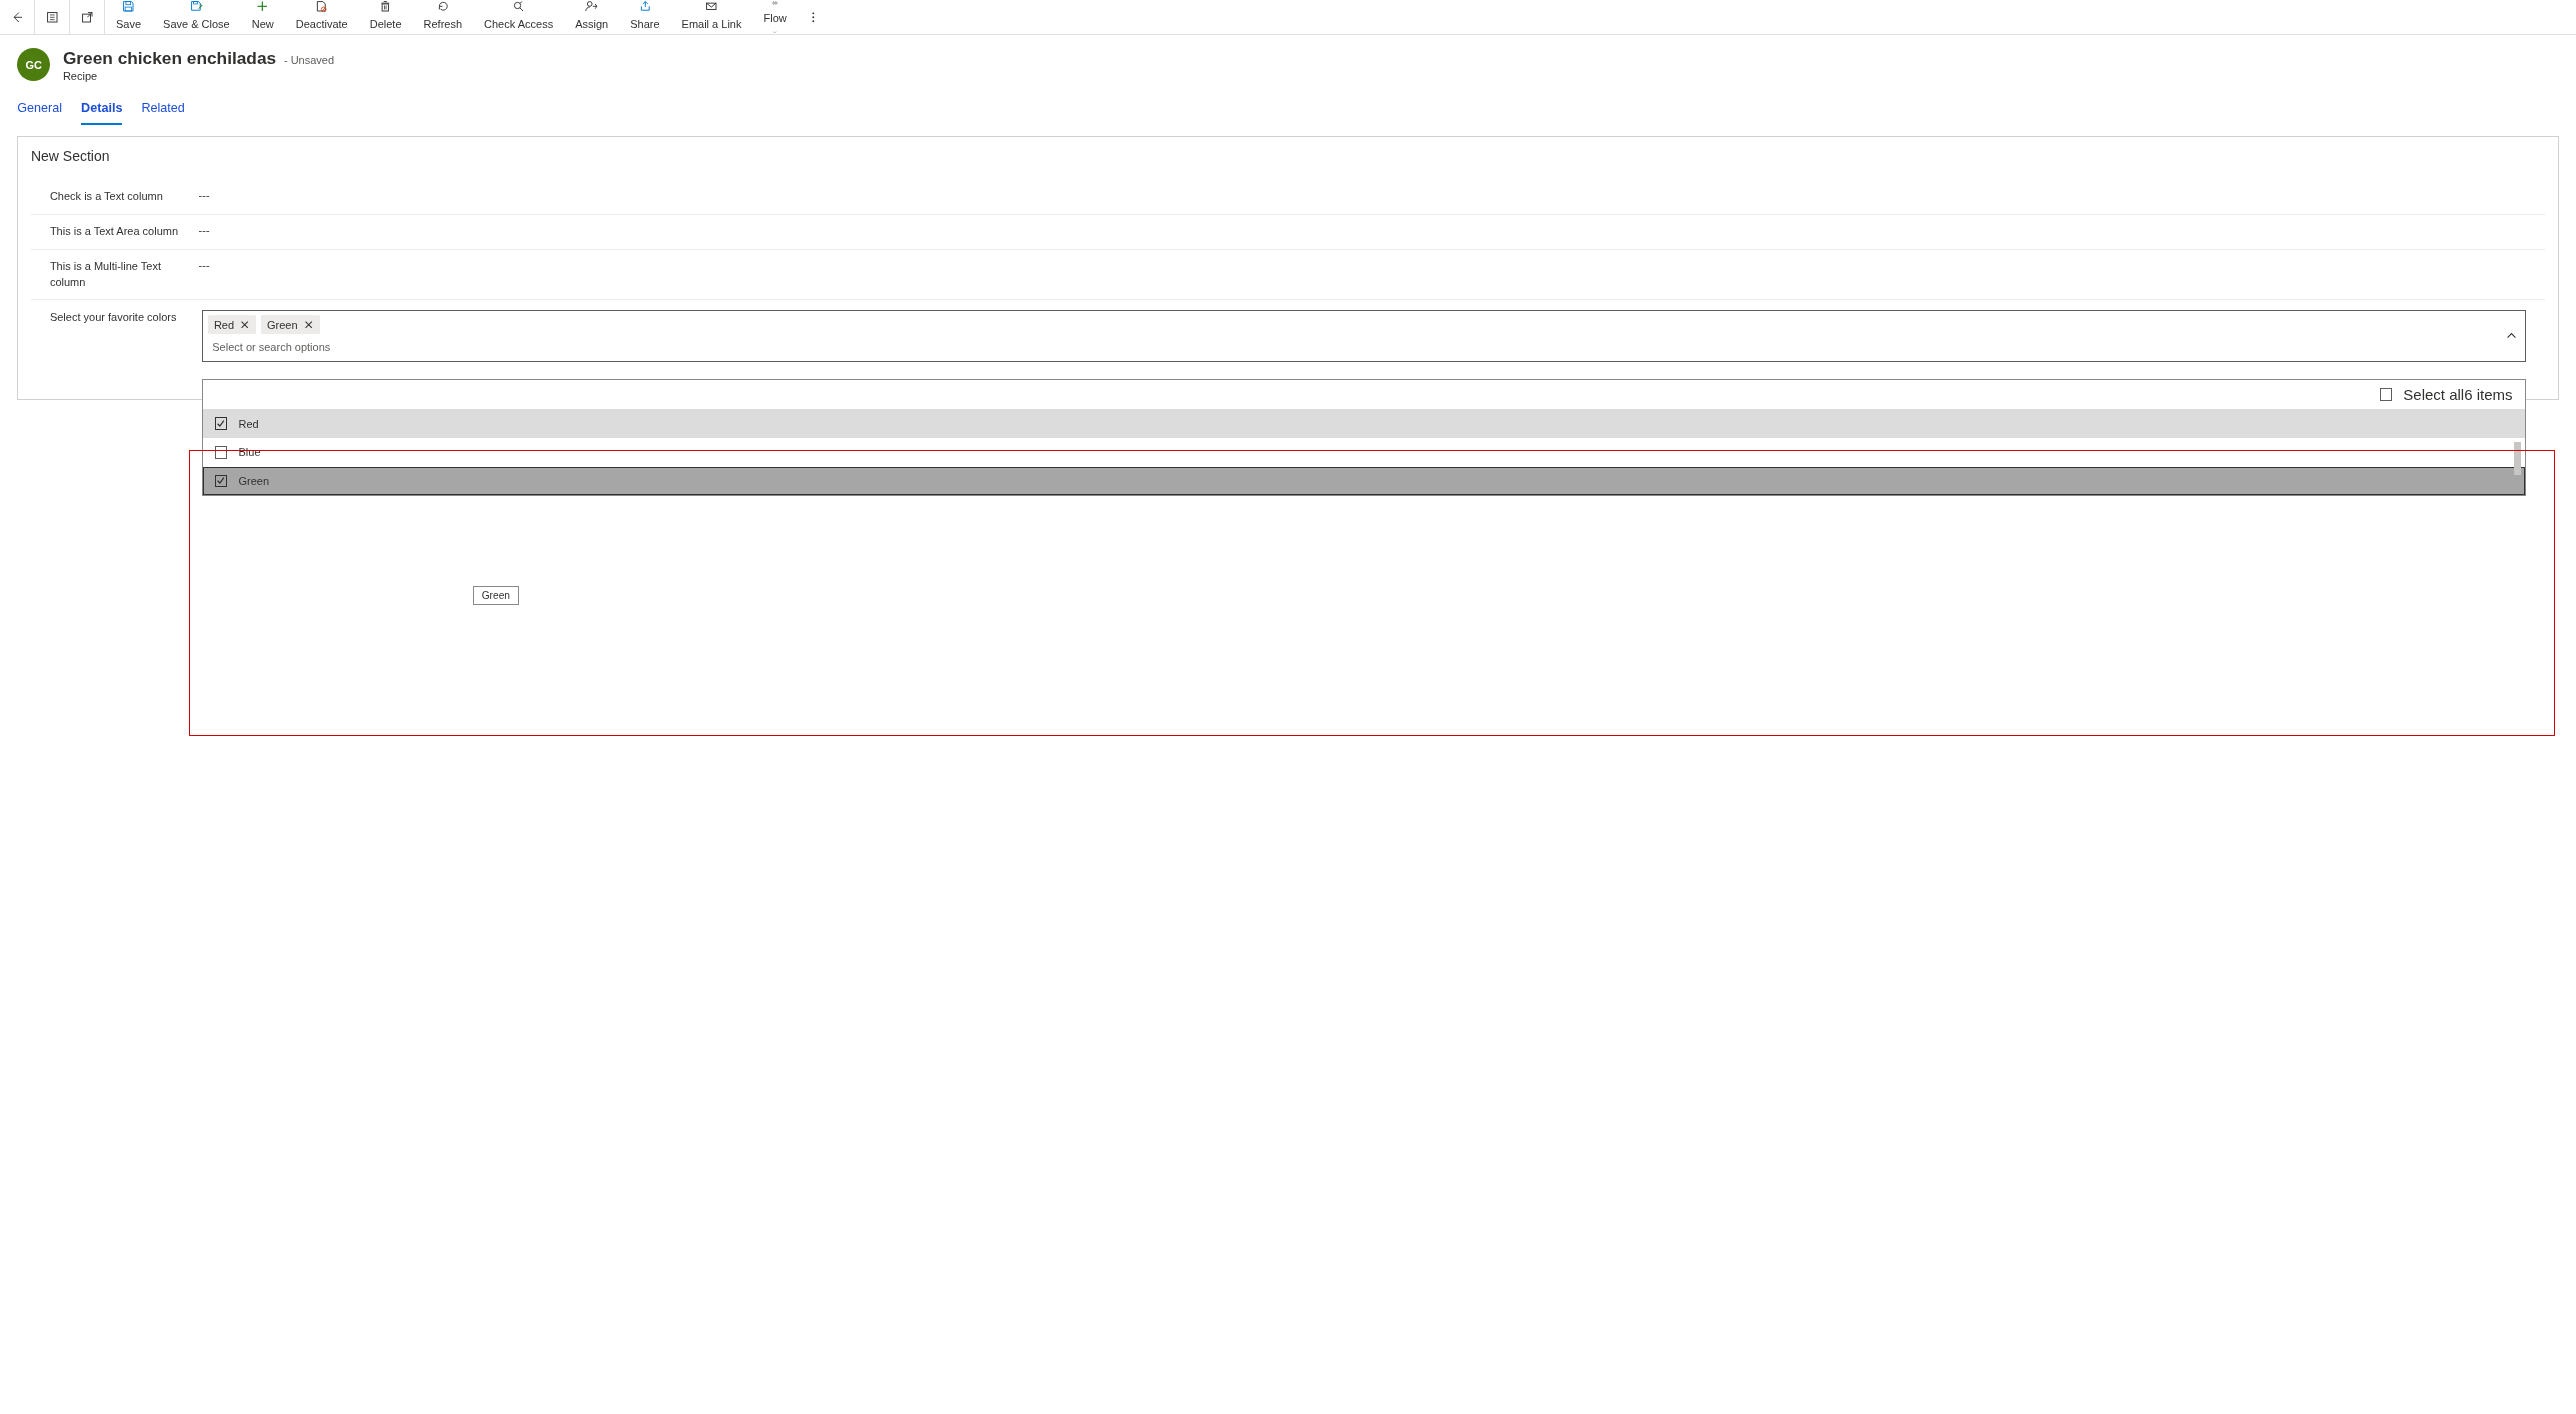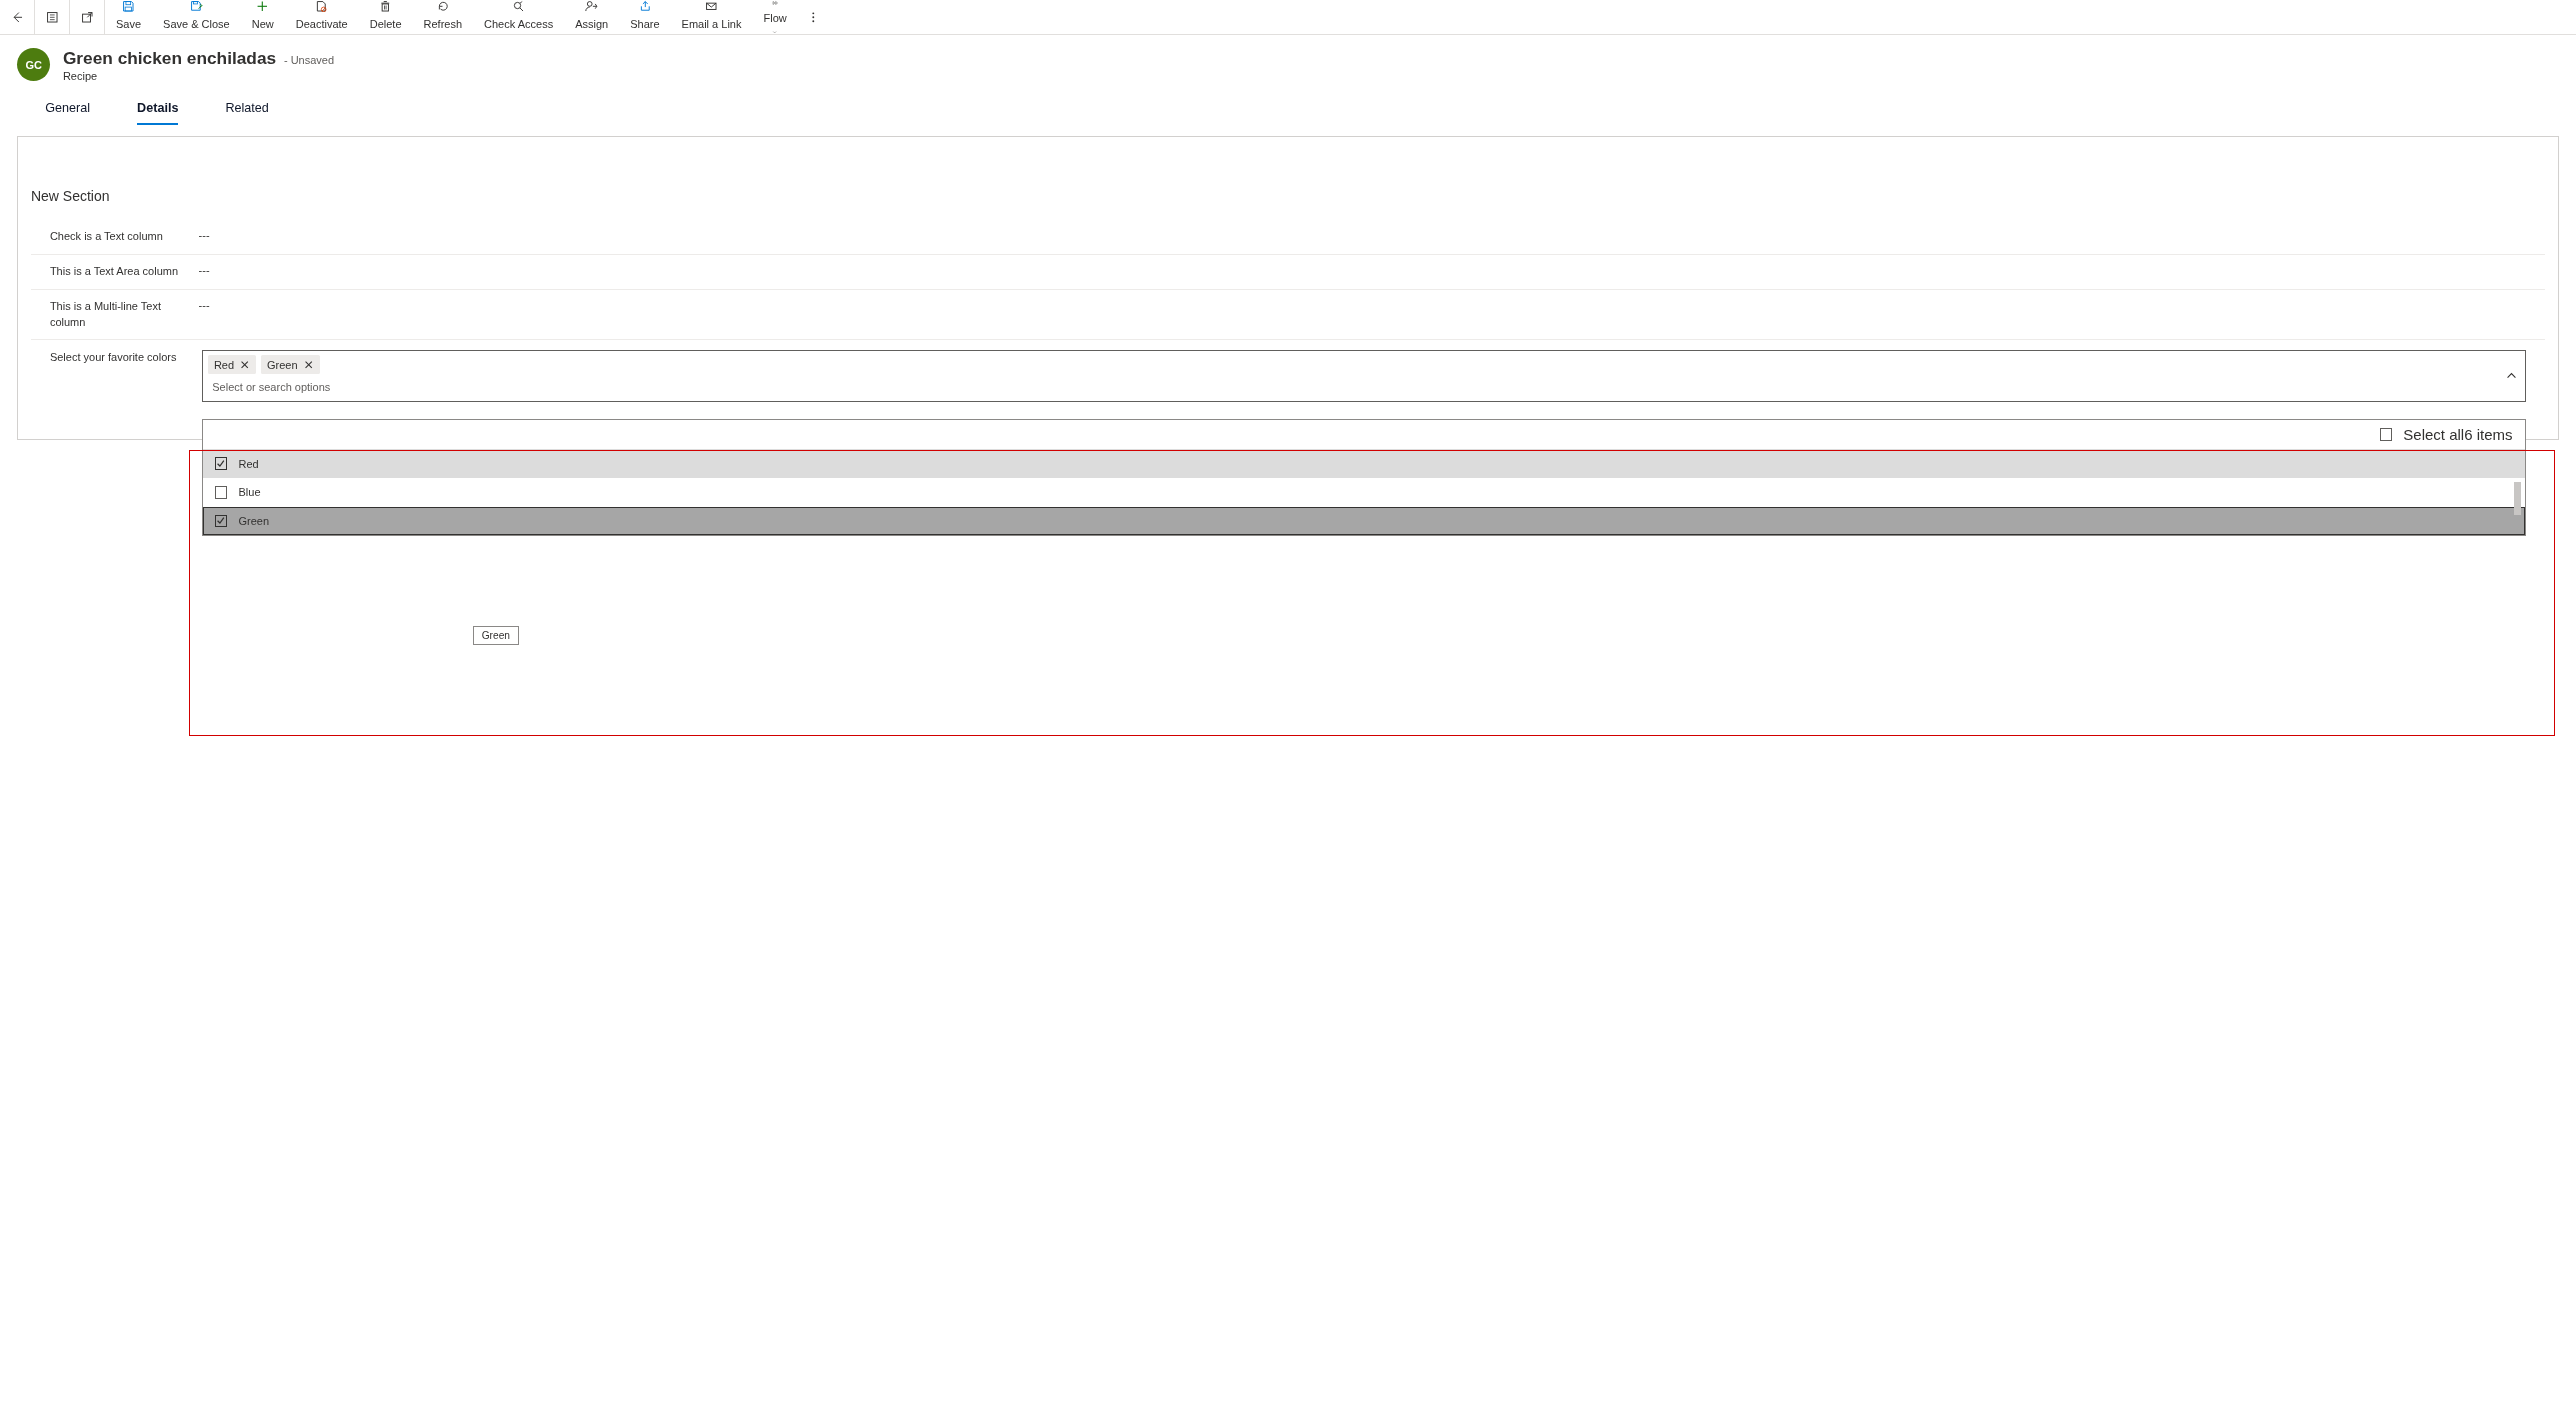--- a/index.html
+++ b/index.html
@@ -58,35 +58,34 @@
 
   
   .tabs {
     display: flex;
     gap: 19px;
     padding: 7.8px 17.3px 0 17.3px;
   }
   .tab {
     padding: 6.3px 0 7.8px 0;
     font-size: 12.6px;
-    color: #0f172a;
+    color: #1d4ed8;
     cursor: pointer;
     border-bottom: 2.4px solid transparent;
-    margin-left: 28px;
   }
   .tab.active { font-weight: 600; border-bottom-color: #0078d4; }
 
   
   .panel {
     margin: 11px 17.3px 15.7px 17.3px;
     border: 0.8px solid #d2d0ce;
     padding: 11px 12.6px 31px 12.6px;
     position: relative;
   }
-  .section-title { font-size: 14px; color: #323130; margin-bottom: 15.7px; margin-top: 40px; }
+  .section-title { font-size: 14px; color: #323130; margin-bottom: 15.7px; }
 
   .field-row {
     display: flex;
     align-items: flex-start;
     padding: 9.4px 19px;
     border-bottom: 0.8px solid #edebe9;
     gap: 15.7px;
   }
   .field-label { width: 133px; flex-shrink: 0; font-size: 11px; color: #323130; line-height: 1.4; }
   .field-value { font-size: 11px; color: #323130; }

